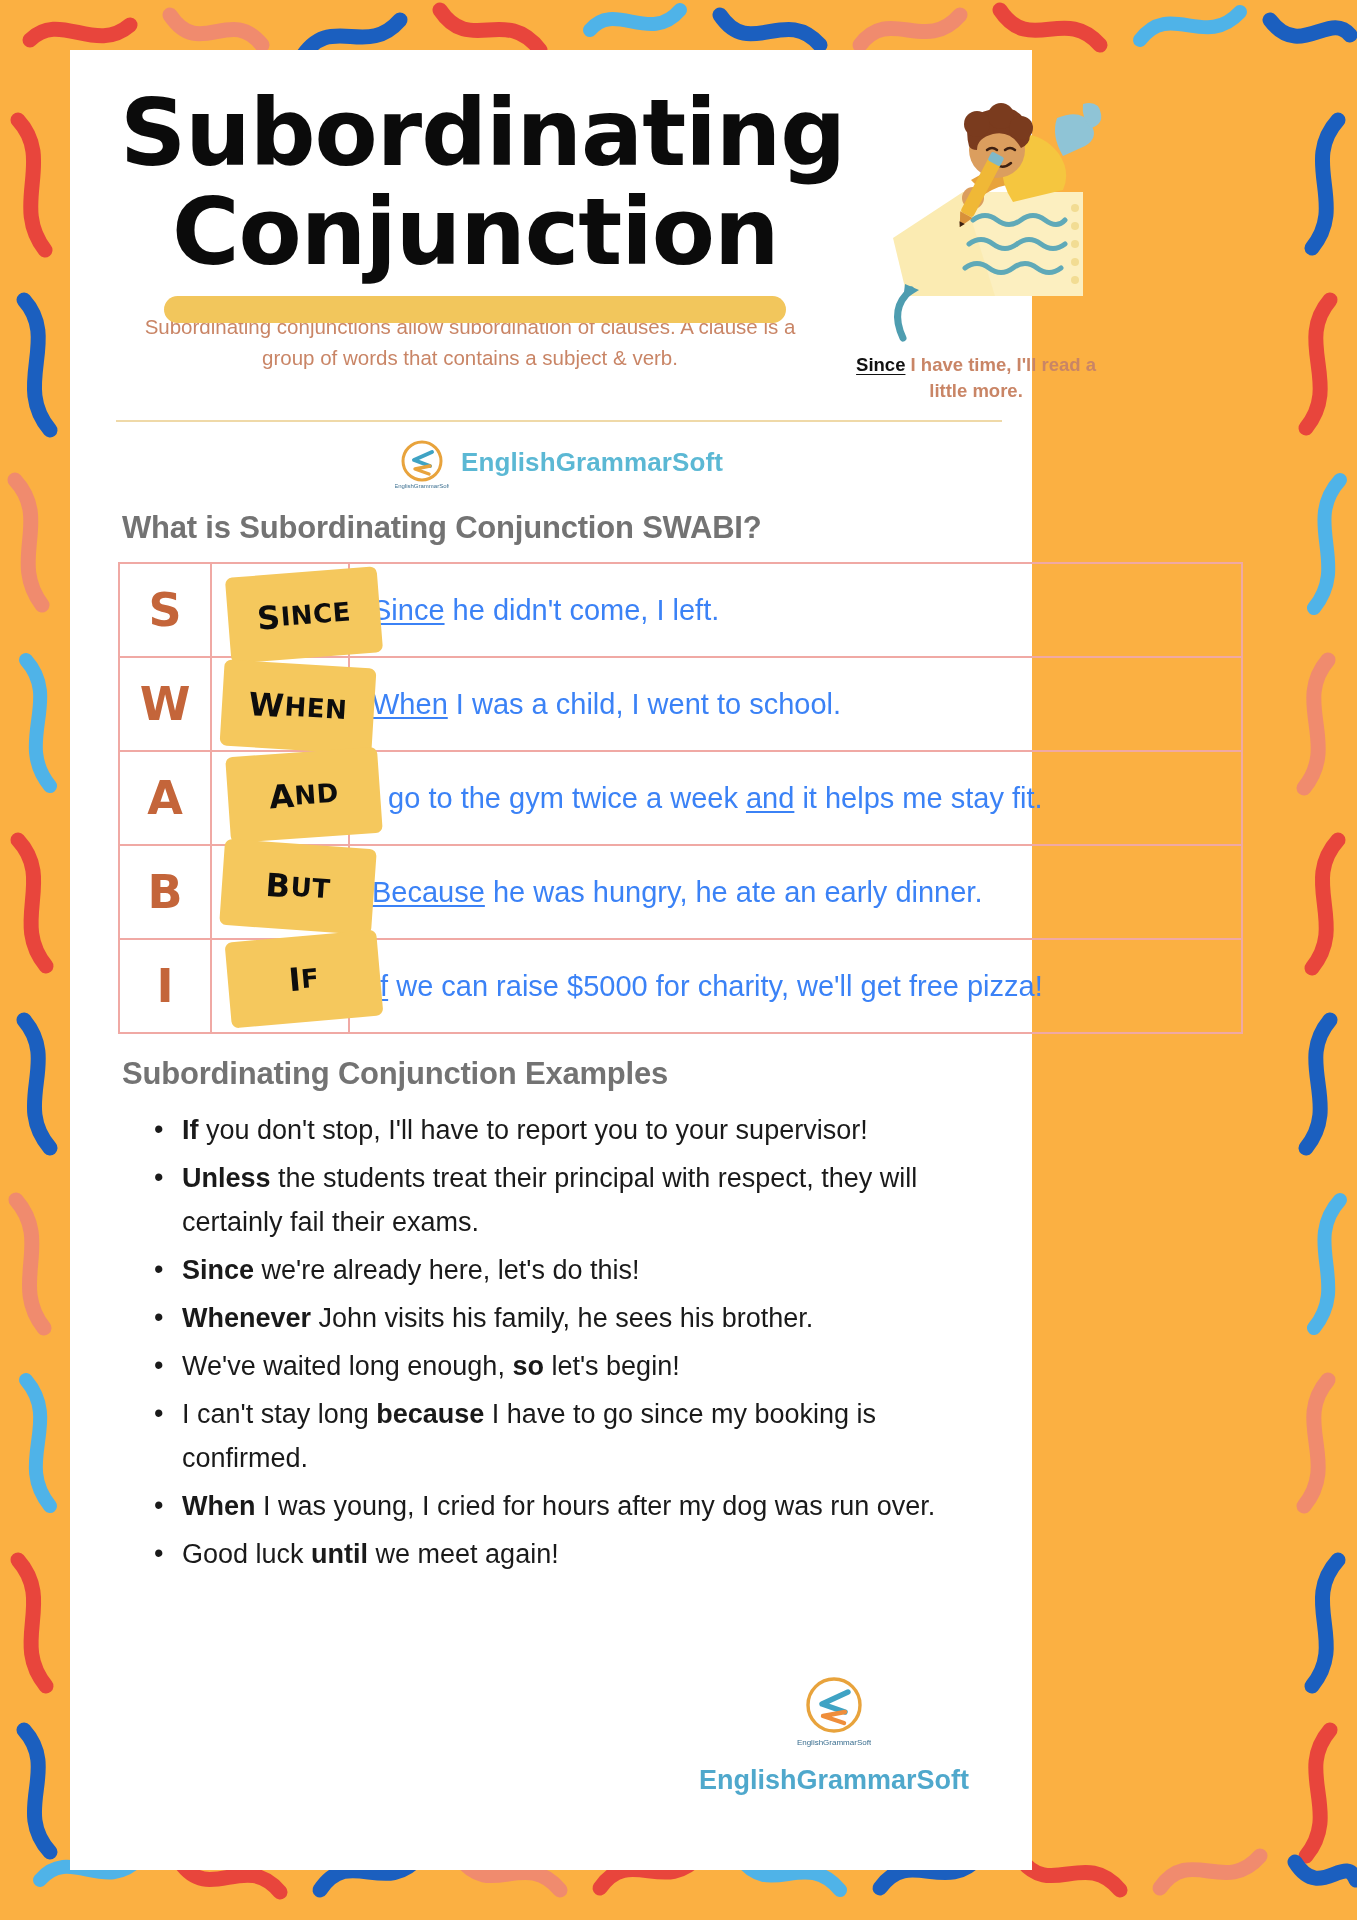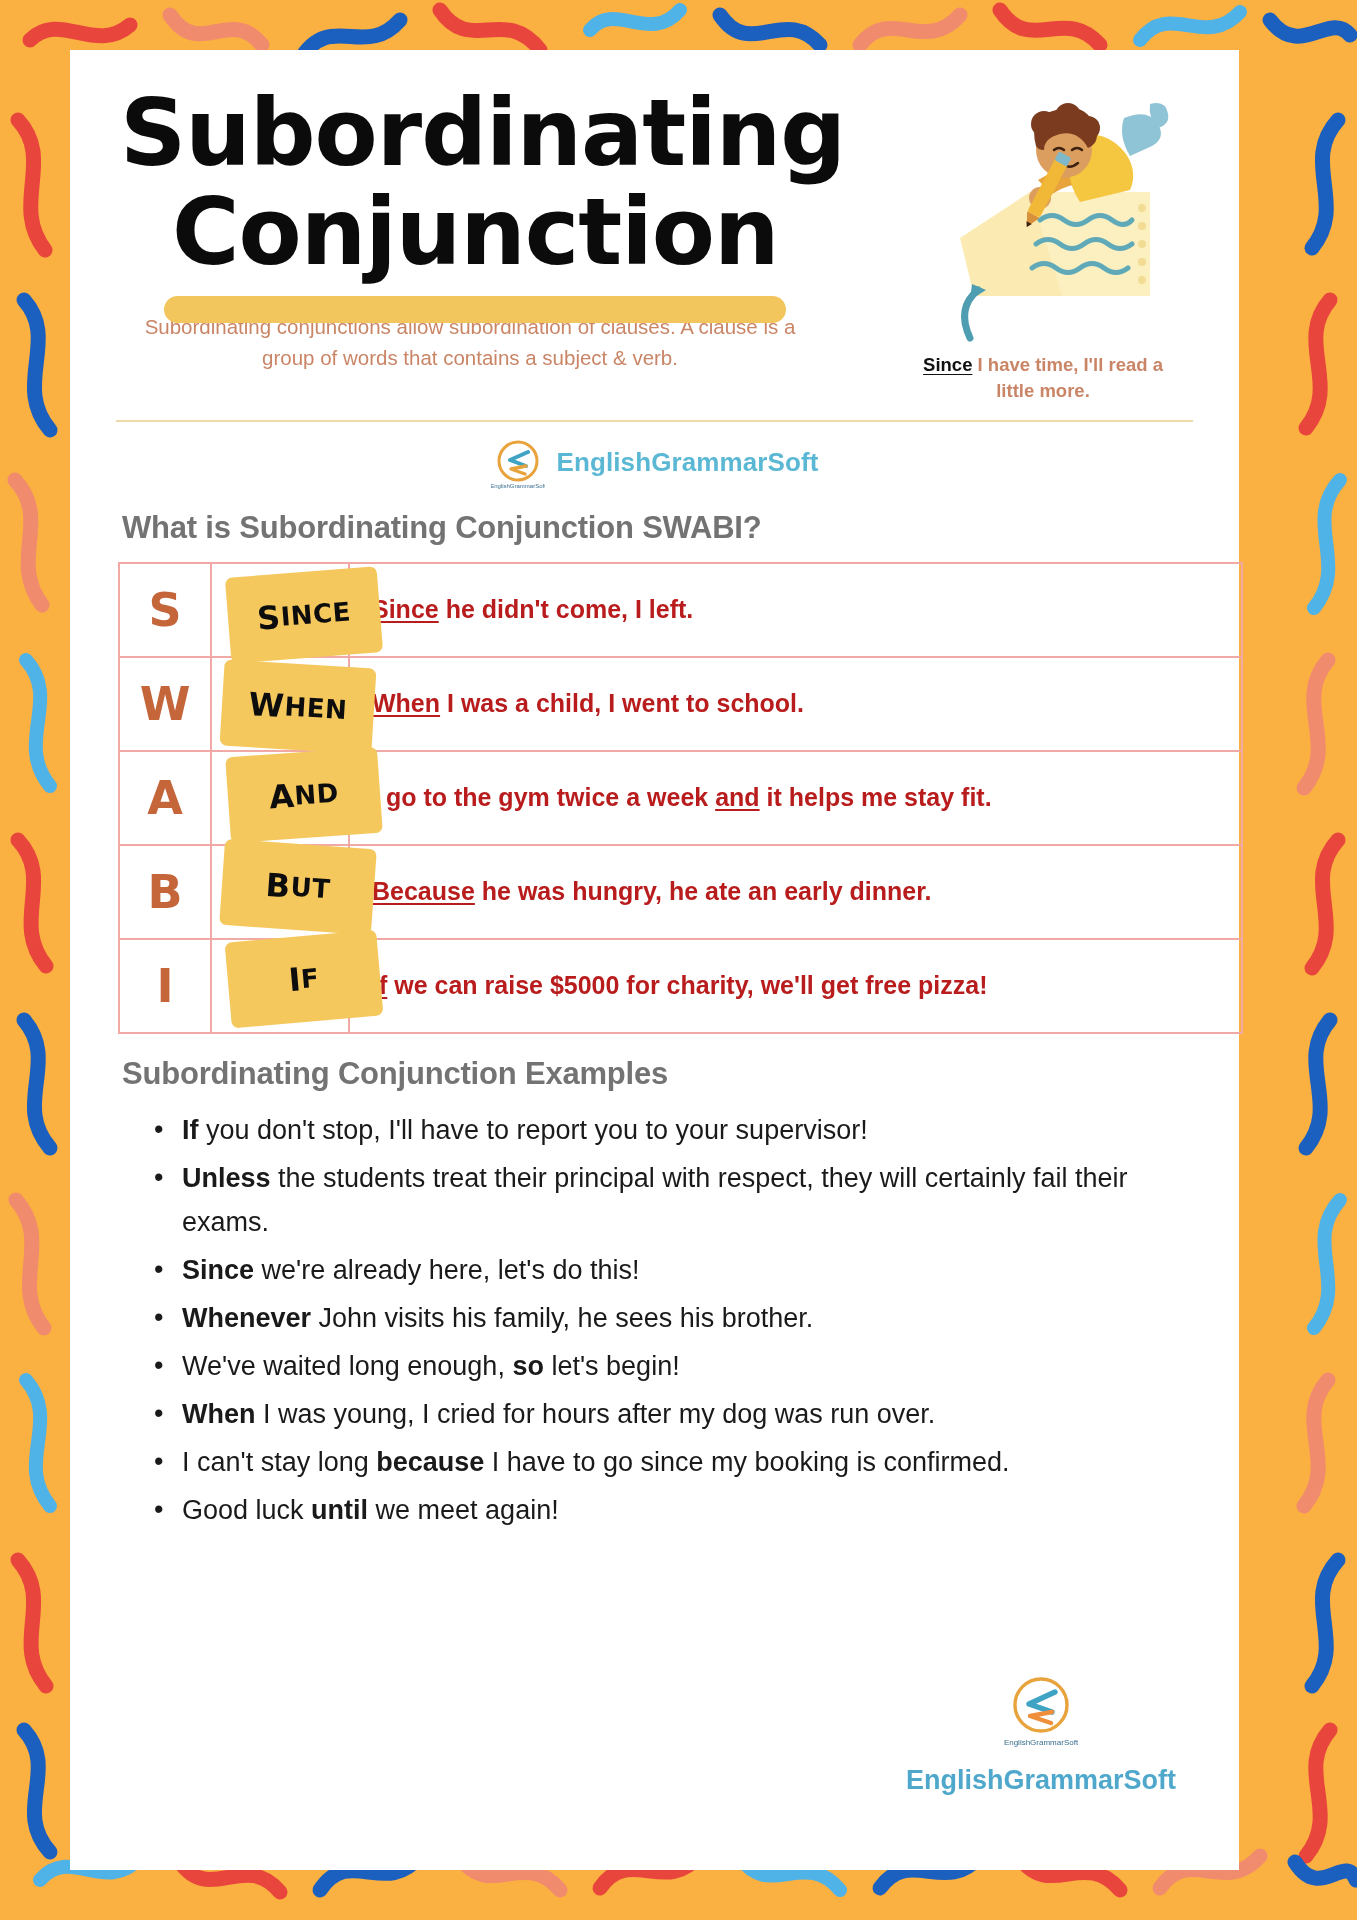--- a/index.html
+++ b/index.html
@@ -23,25 +23,25 @@
     width: 1357px;
     height: 1920px;
     z-index: 0;
   }
 
   
   .poster {
     position: absolute;
     left: 70px;
     top: 50px;
-    width: 1169px;
+    width: 962px;
     height: 1820px;
     background: #FFFFFF;
     z-index: 2;
-    padding: 34px 46px 0 46px;
+    padding: 34px 30px 0 46px;
   }
 
   
   .header {
     display: flex;
     align-items: flex-start;
     justify-content: space-between;
   }
 
   .header-left { width: 760px; position: relative; }
@@ -168,23 +168,23 @@
     width: 138px;
     flex: 0 0 138px;
     border-right: 2px solid #F0A9A4;
     position: relative;
   }
   .cell-sentence {
     flex: 1 1 auto;
     display: flex;
     align-items: center;
     padding: 10px 18px 10px 22px;
-    font-size: 25px;
-    font-weight: 700;
-    color: #b91c1c;
+    font-size: 29px;
+    font-weight: 400;
+    color: #3b82f6;
     line-height: 1.32;
   }
   .cell-sentence .kw {
     text-decoration: underline;
     text-underline-offset: 3px;
   }
 
   
   .badge-layer {
     position: absolute;
@@ -463,22 +463,22 @@
   </div>
 
   <div class="section-heading" style="margin-top:22px;">Subordinating Conjunction Examples</div>
 
   <ul class="examples">
     <li><b>If</b><span> you don't stop, I'll have to report you to your supervisor!</span></li>
     <li><b>Unless</b><span> the students treat their principal with respect, they will certainly fail their exams.</span></li>
     <li><b>Since</b><span> we're already here, let's do this!</span></li>
     <li><b>Whenever</b><span> John visits his family, he sees his brother.</span></li>
     <li><span>We've waited long enough, </span><b>so</b><span> let's begin!</span></li>
+    <li><span>I can't stay long </span><b>because</b><span> I have to go since my booking is confirmed.</span></li>
     <li><b>When</b><span> I was young, I cried for hours after my dog was run over.</span></li>
-    <li><span>I can't stay long </span><b>because</b><span> I have to go since my booking is confirmed.</span></li>
     <li><span>Good luck </span><b>until</b><span> we meet again!</span></li>
   </ul>
 
   <div class="footer-brand">
     <svg width="74" height="84" viewBox="0 0 74 84">
       <circle cx="37" cy="34" r="26" fill="none" stroke="#E8A33C" stroke-width="3.4"></circle>
       <path d="M51,21 L25,33 L48,41" fill="none" stroke="#3FA3C4" stroke-width="5.4" stroke-linecap="round" stroke-linejoin="round"></path>
       <path d="M48,41 L26,45 L47,52" fill="none" stroke="#EF8E3B" stroke-width="4.4" stroke-linecap="round" stroke-linejoin="round"></path>
       <text x="37" y="74" font-size="8" fill="#3A6E8F" text-anchor="middle" font-family="Liberation Sans, sans-serif">EnglishGrammarSoft</text>
     </svg>

